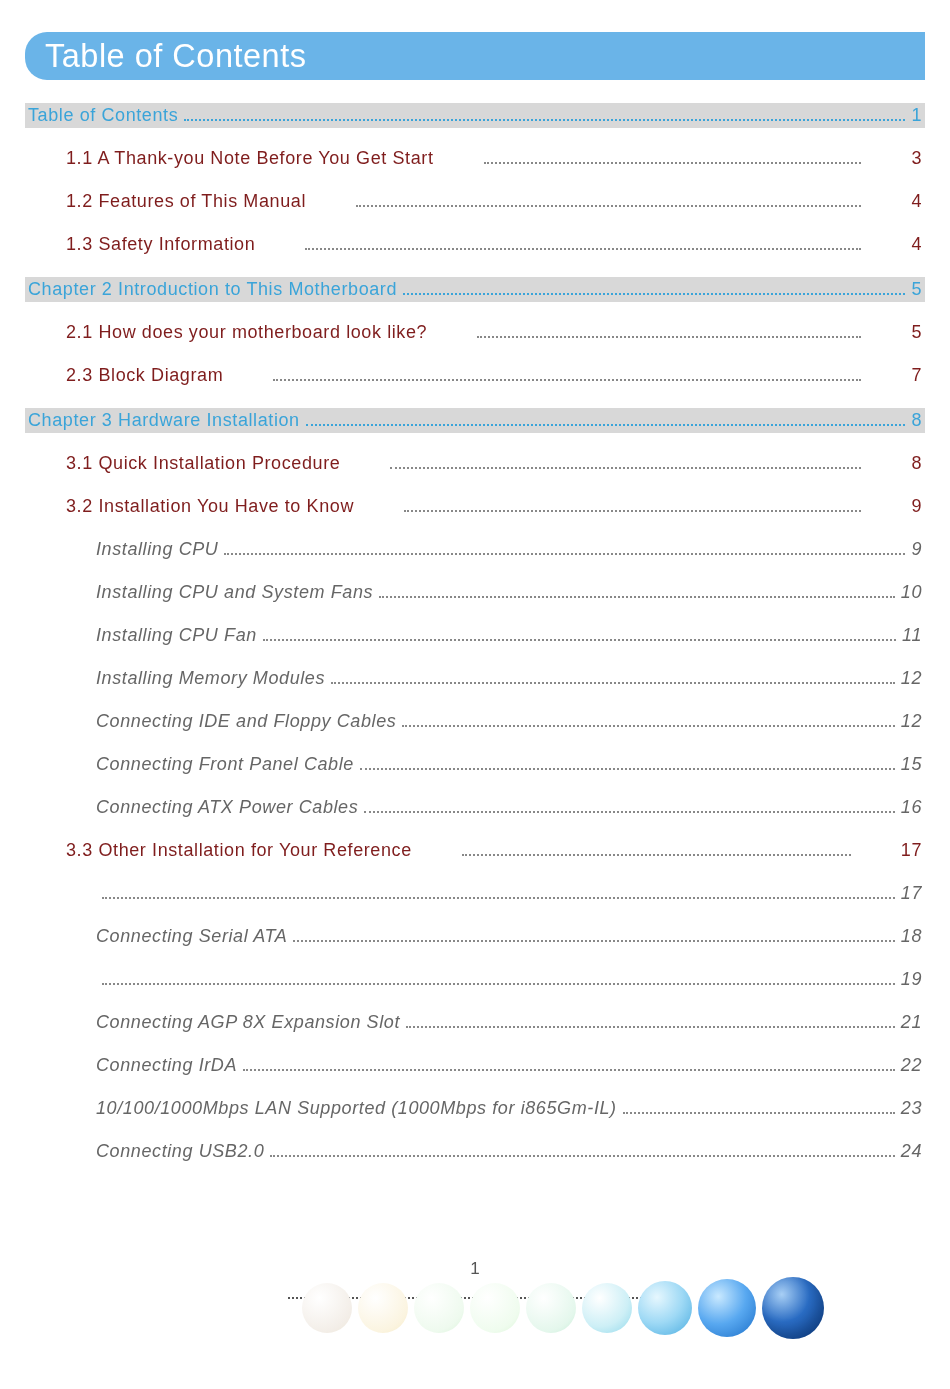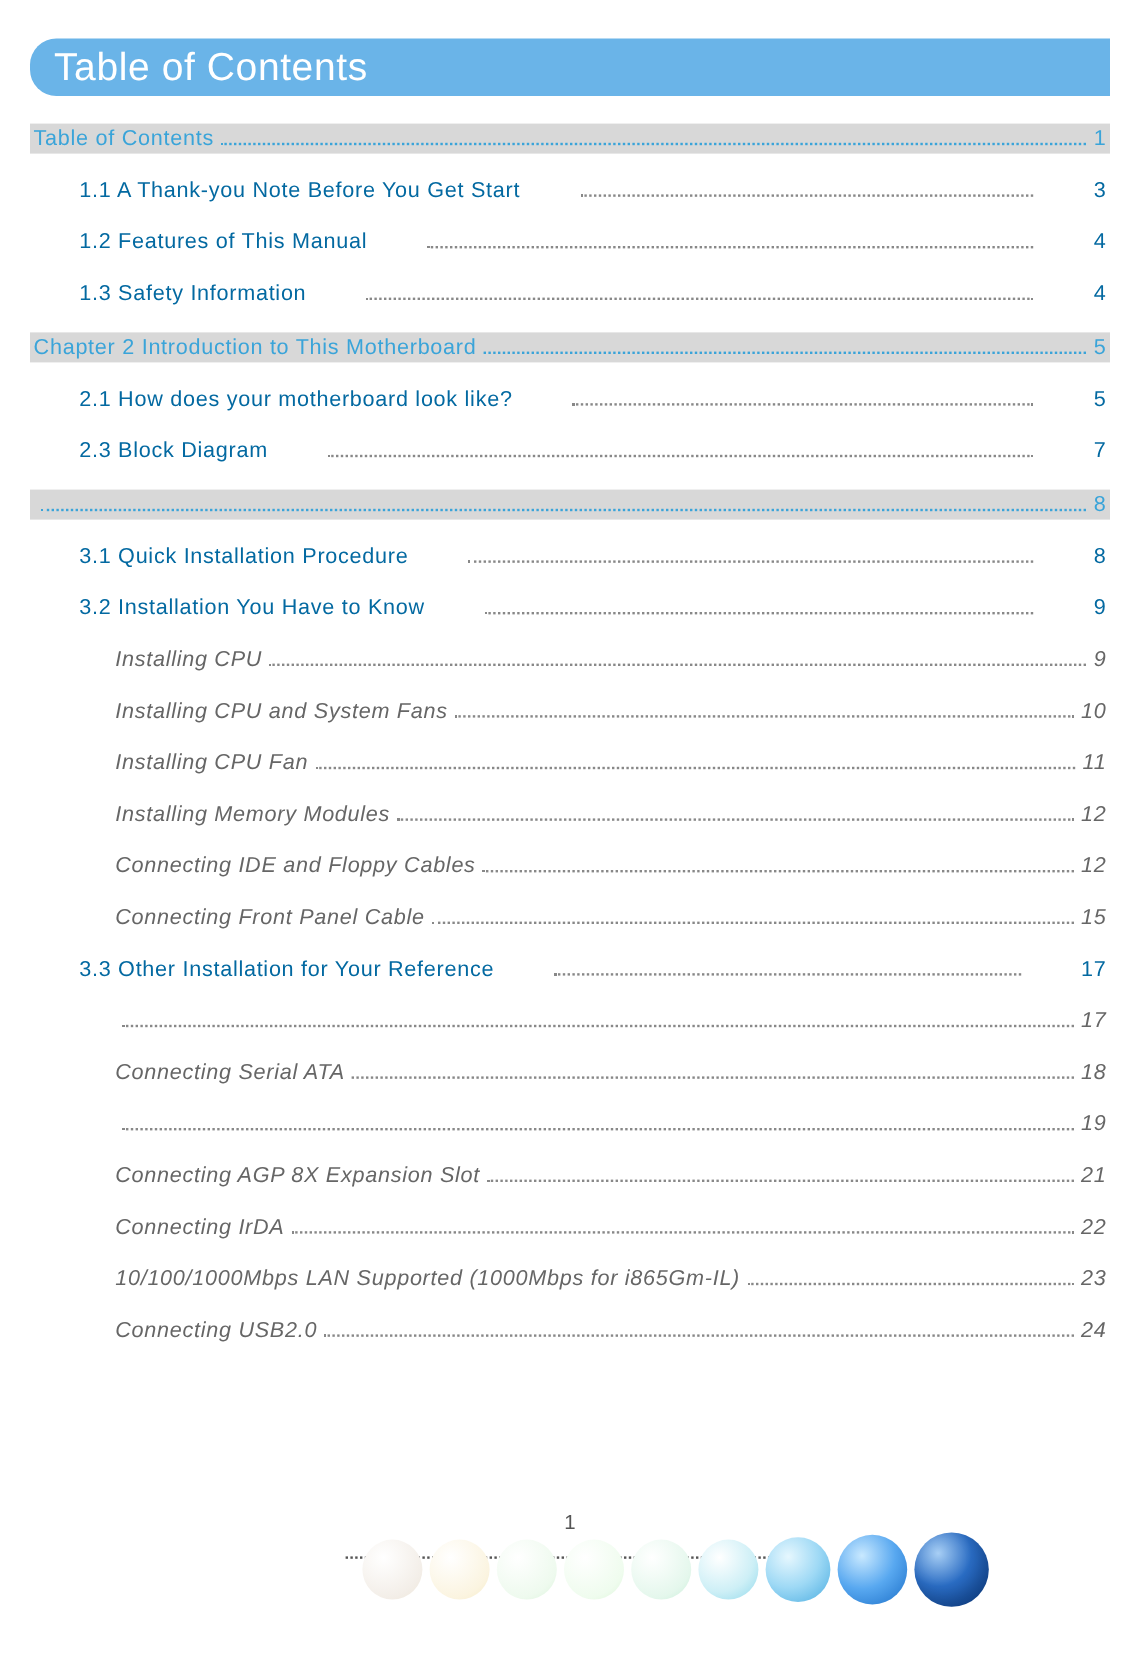--- a/index.html
+++ b/index.html
@@ -61,21 +61,21 @@
     margin-left: -3px;
     margin-right: -3px;
     margin-bottom: 20px;
   }
   .chapter .dots {
     border-bottom: 2px dotted #3aa4d9;
   }
   .chapter .page { color: #3aa4d9; }
   .section {
     padding-left: 38px;
-    color: #0369a1;
+    color: #7f1d1d;
     gap: 44px;
   }
   .section .dots { border-bottom: 2px dotted #888888; }
   .subsection {
     padding-left: 68px;
     font-style: italic;
     color: #666666;
     justify-content: flex-end;
   }
   .subsection .dots { border-bottom: 2px dotted #888888; }
@@ -154,20 +154,21 @@
       <span class="label">2.1 How does your motherboard look like?</span>
       <span class="dots"></span>
       <span class="page">5</span>
     </div>
     <div class="row section">
       <span class="label">2.3 Block Diagram</span>
       <span class="dots"></span>
       <span class="page">7</span>
     </div>
     <div class="row chapter">
+      <span class="label">Chapter 3 Hardware Installation</span>
       <span class="dots"></span>
       <span class="page">8</span>
     </div>
     <div class="row section">
       <span class="label">3.1 Quick Installation Procedure</span>
       <span class="dots"></span>
       <span class="page">8</span>
     </div>
     <div class="row section">
       <span class="label">3.2 Installation You Have to Know</span>
@@ -196,20 +197,25 @@
     </div>
     <div class="row subsection">
       <span class="label">Connecting IDE and Floppy Cables</span>
       <span class="dots"></span>
       <span class="page">12</span>
     </div>
     <div class="row subsection">
       <span class="label">Connecting Front Panel Cable</span>
       <span class="dots"></span>
       <span class="page">15</span>
+    </div>
+    <div class="row subsection">
+      <span class="label">Connecting ATX Power Cables</span>
+      <span class="dots"></span>
+      <span class="page">16</span>
     </div>
     <div class="row section">
       <span class="label">3.3 Other Installation for Your Reference</span>
       <span class="dots"></span>
       <span class="page">17</span>
     </div>
     <div class="row subsection">
       <span class="dots"></span>
       <span class="page">17</span>
     </div>

